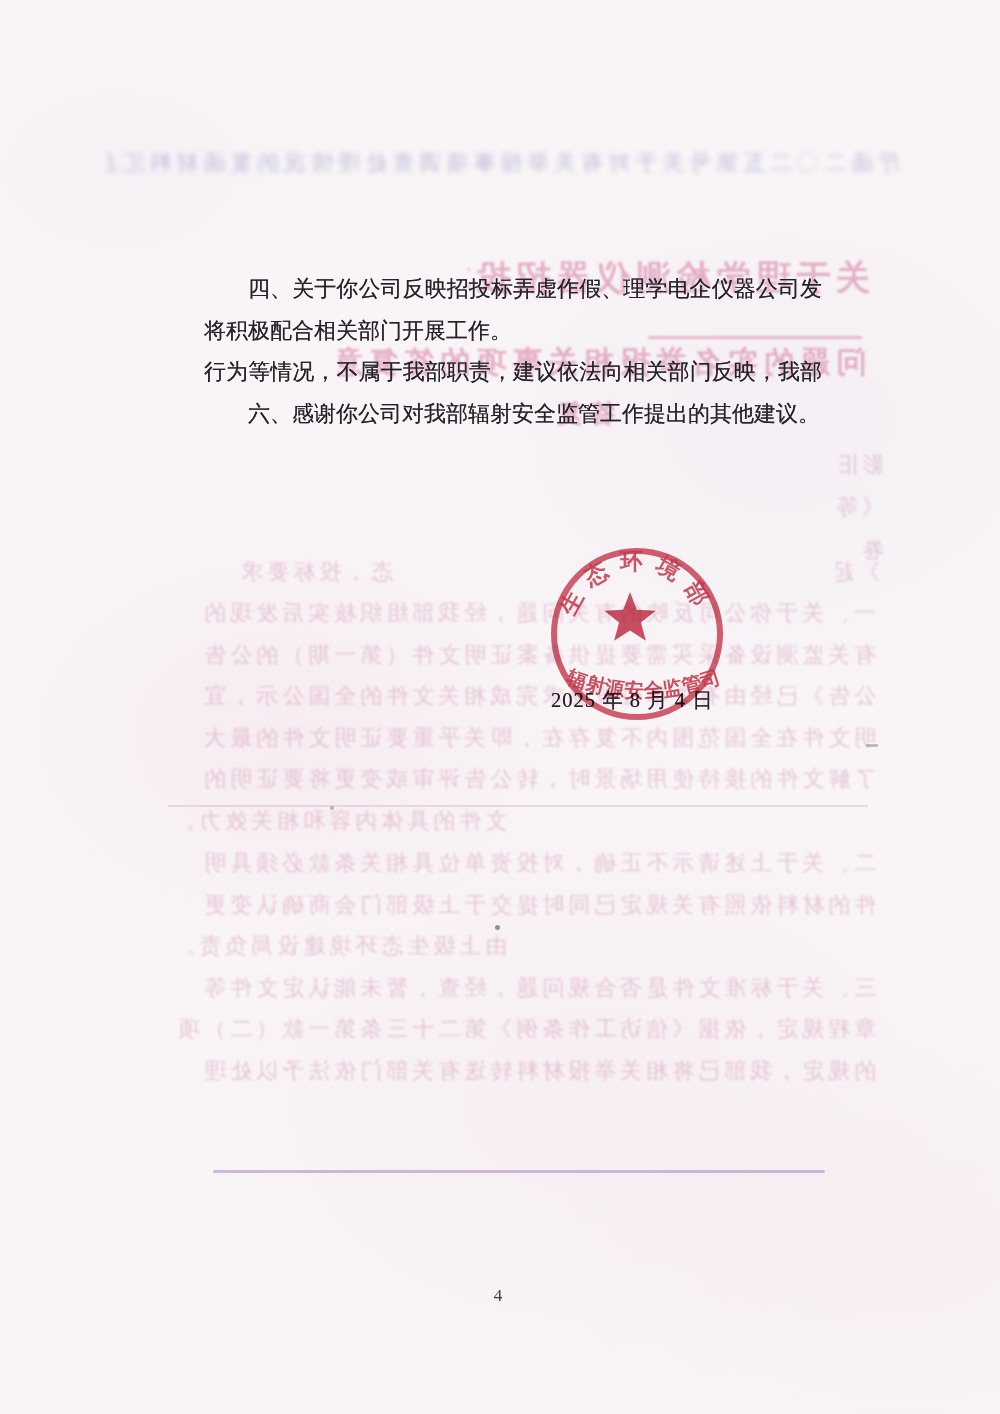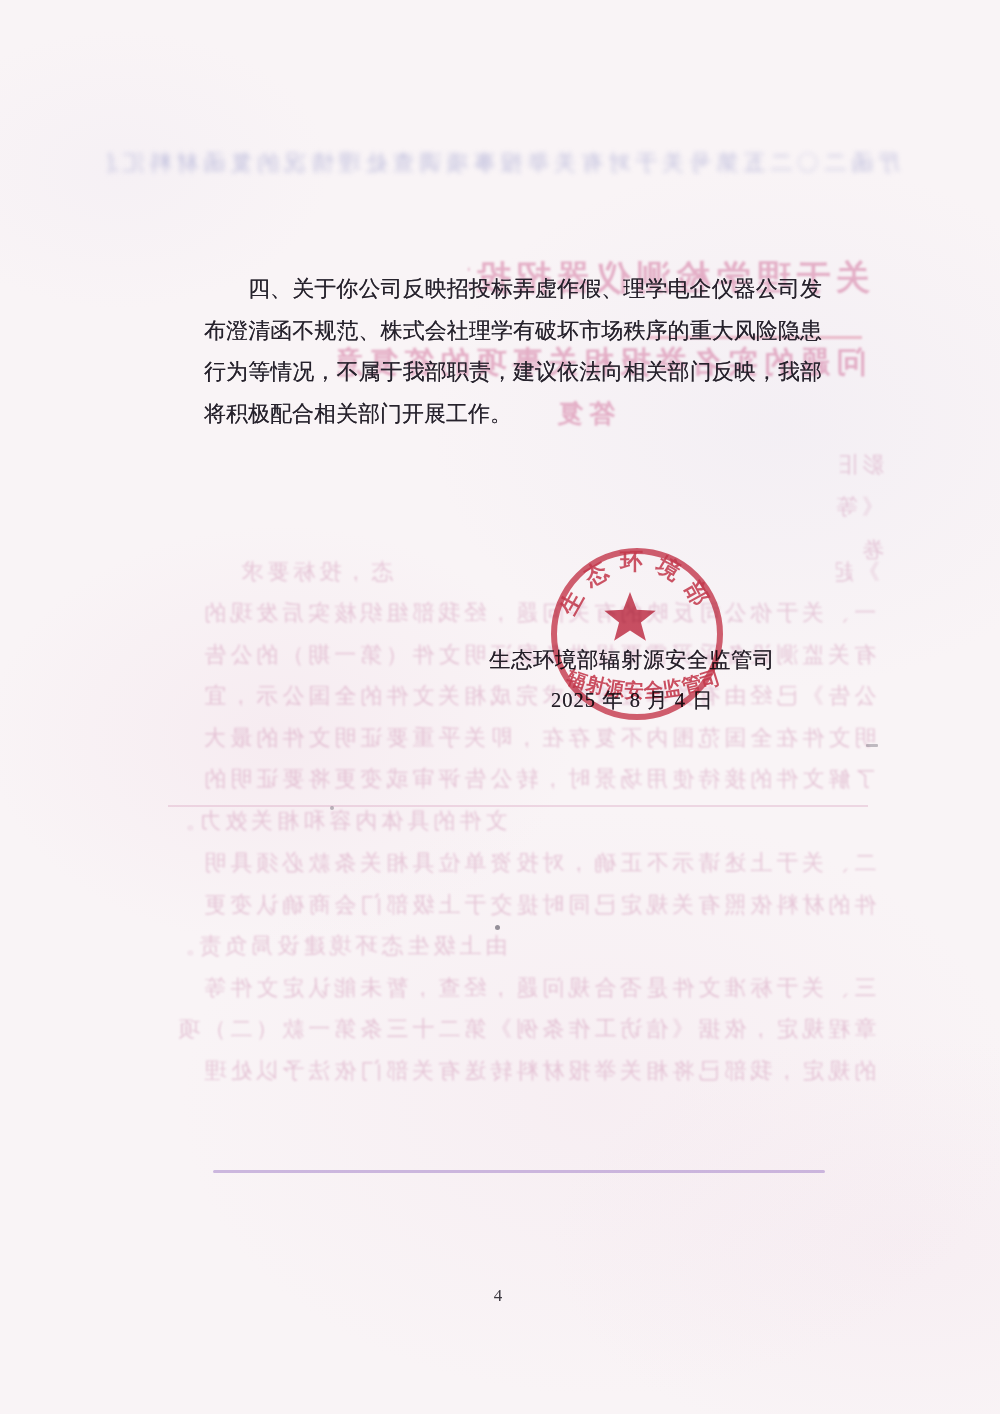--- a/index.html
+++ b/index.html
@@ -102,26 +102,25 @@
       <div class="bleed" style="left: 162px; top: 973px; width: 714px;">三、关于标准文件是否合规问题，经查，暂未能认定文件等</div>
       <div class="bleed" style="left: 162px; top: 1014px; width: 714px;">章程规定，依据《信访工作条例》第二十三条第一款（二）项</div>
       <div class="bleed" style="left: 162px; top: 1056px; width: 714px;">的规定，我部已将相关举报材料转送有关部门依法予以处理</div>
     </div>
   <div class="bleed-underline"></div>
   <div class="pink-hairline"></div>
   <div class="purple-rule"></div>
 
   <div class="letter" id="body-lines">
       <div class="line ind j">四、关于你公司反映招投标弄虚作假、理学电企仪器公司发</div>
-      <div class="line j">布澄清函不规范、株式会社理学有破坏市场秩序的重大风险隐患</div>
+      <div class="line">将积极配合相关部门开展工作。</div>
       <div class="line j">行为等情况，不属于我部职责，建议依法向相关部门反映，我部</div>
-      <div class="line">将积极配合相关部门开展工作。</div>
+      <div class="line ind">六、感谢你公司对我部辐射安全监管工作提出的其他建议。</div>
     </div>
 
-  <div class="signature">生态环境部辐射源安全监管司</div>
   <div class="date">2025 年 8 月 4 日</div>
 
   <svg class="stamp" width="182" height="180" viewBox="0 0 182 180">
     <defs>
       <path id="arcTop" d="M 28.4,76.7 A 64,64 0 0 1 153.6,76.7" fill="none"></path>
       <path id="arcBot" d="M 22,140 Q 93,168 174,140" fill="none"></path>
     </defs>
     <circle class="seal-ring" cx="91" cy="91" r="83"></circle>
     <path class="seal-star" d="M84,49 L90.8,66.7 L109.7,67.7 L94.9,79.6 L99.9,97.8 L84,87.5 L68.1,97.8 L73.1,79.6 L58.3,67.7 L77.2,66.7 Z"></path>
     <text class="seal-arc-top">

